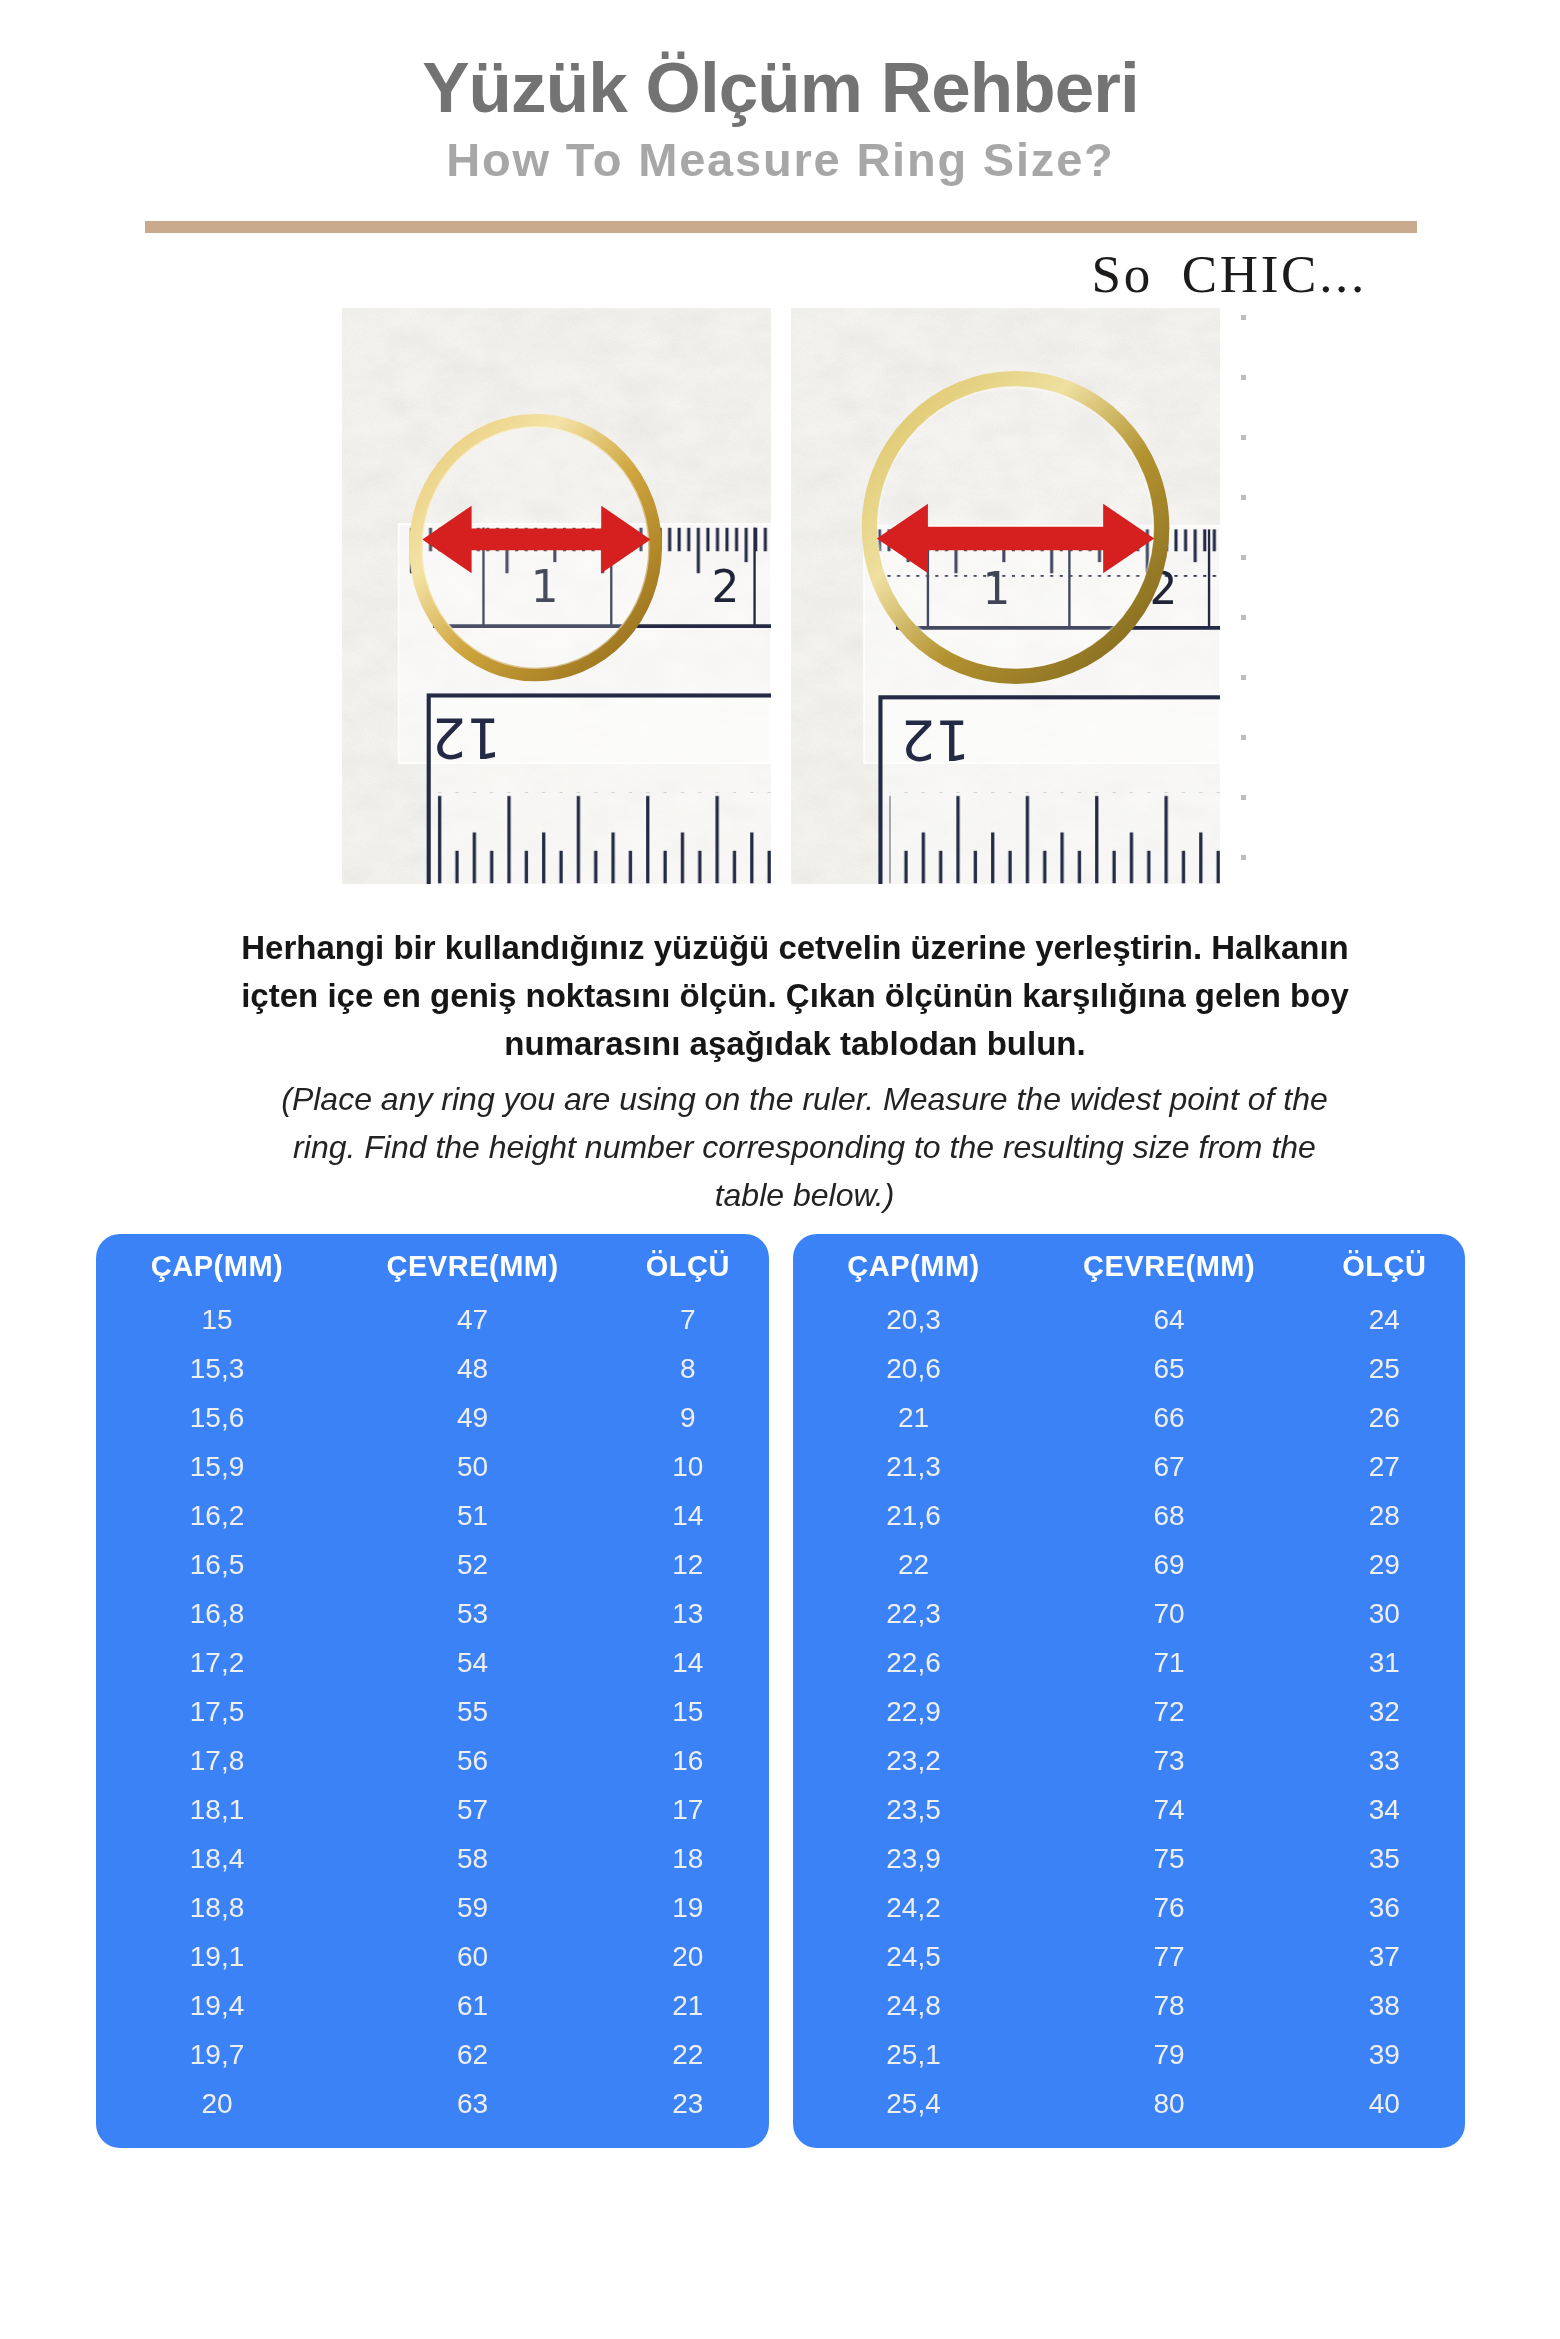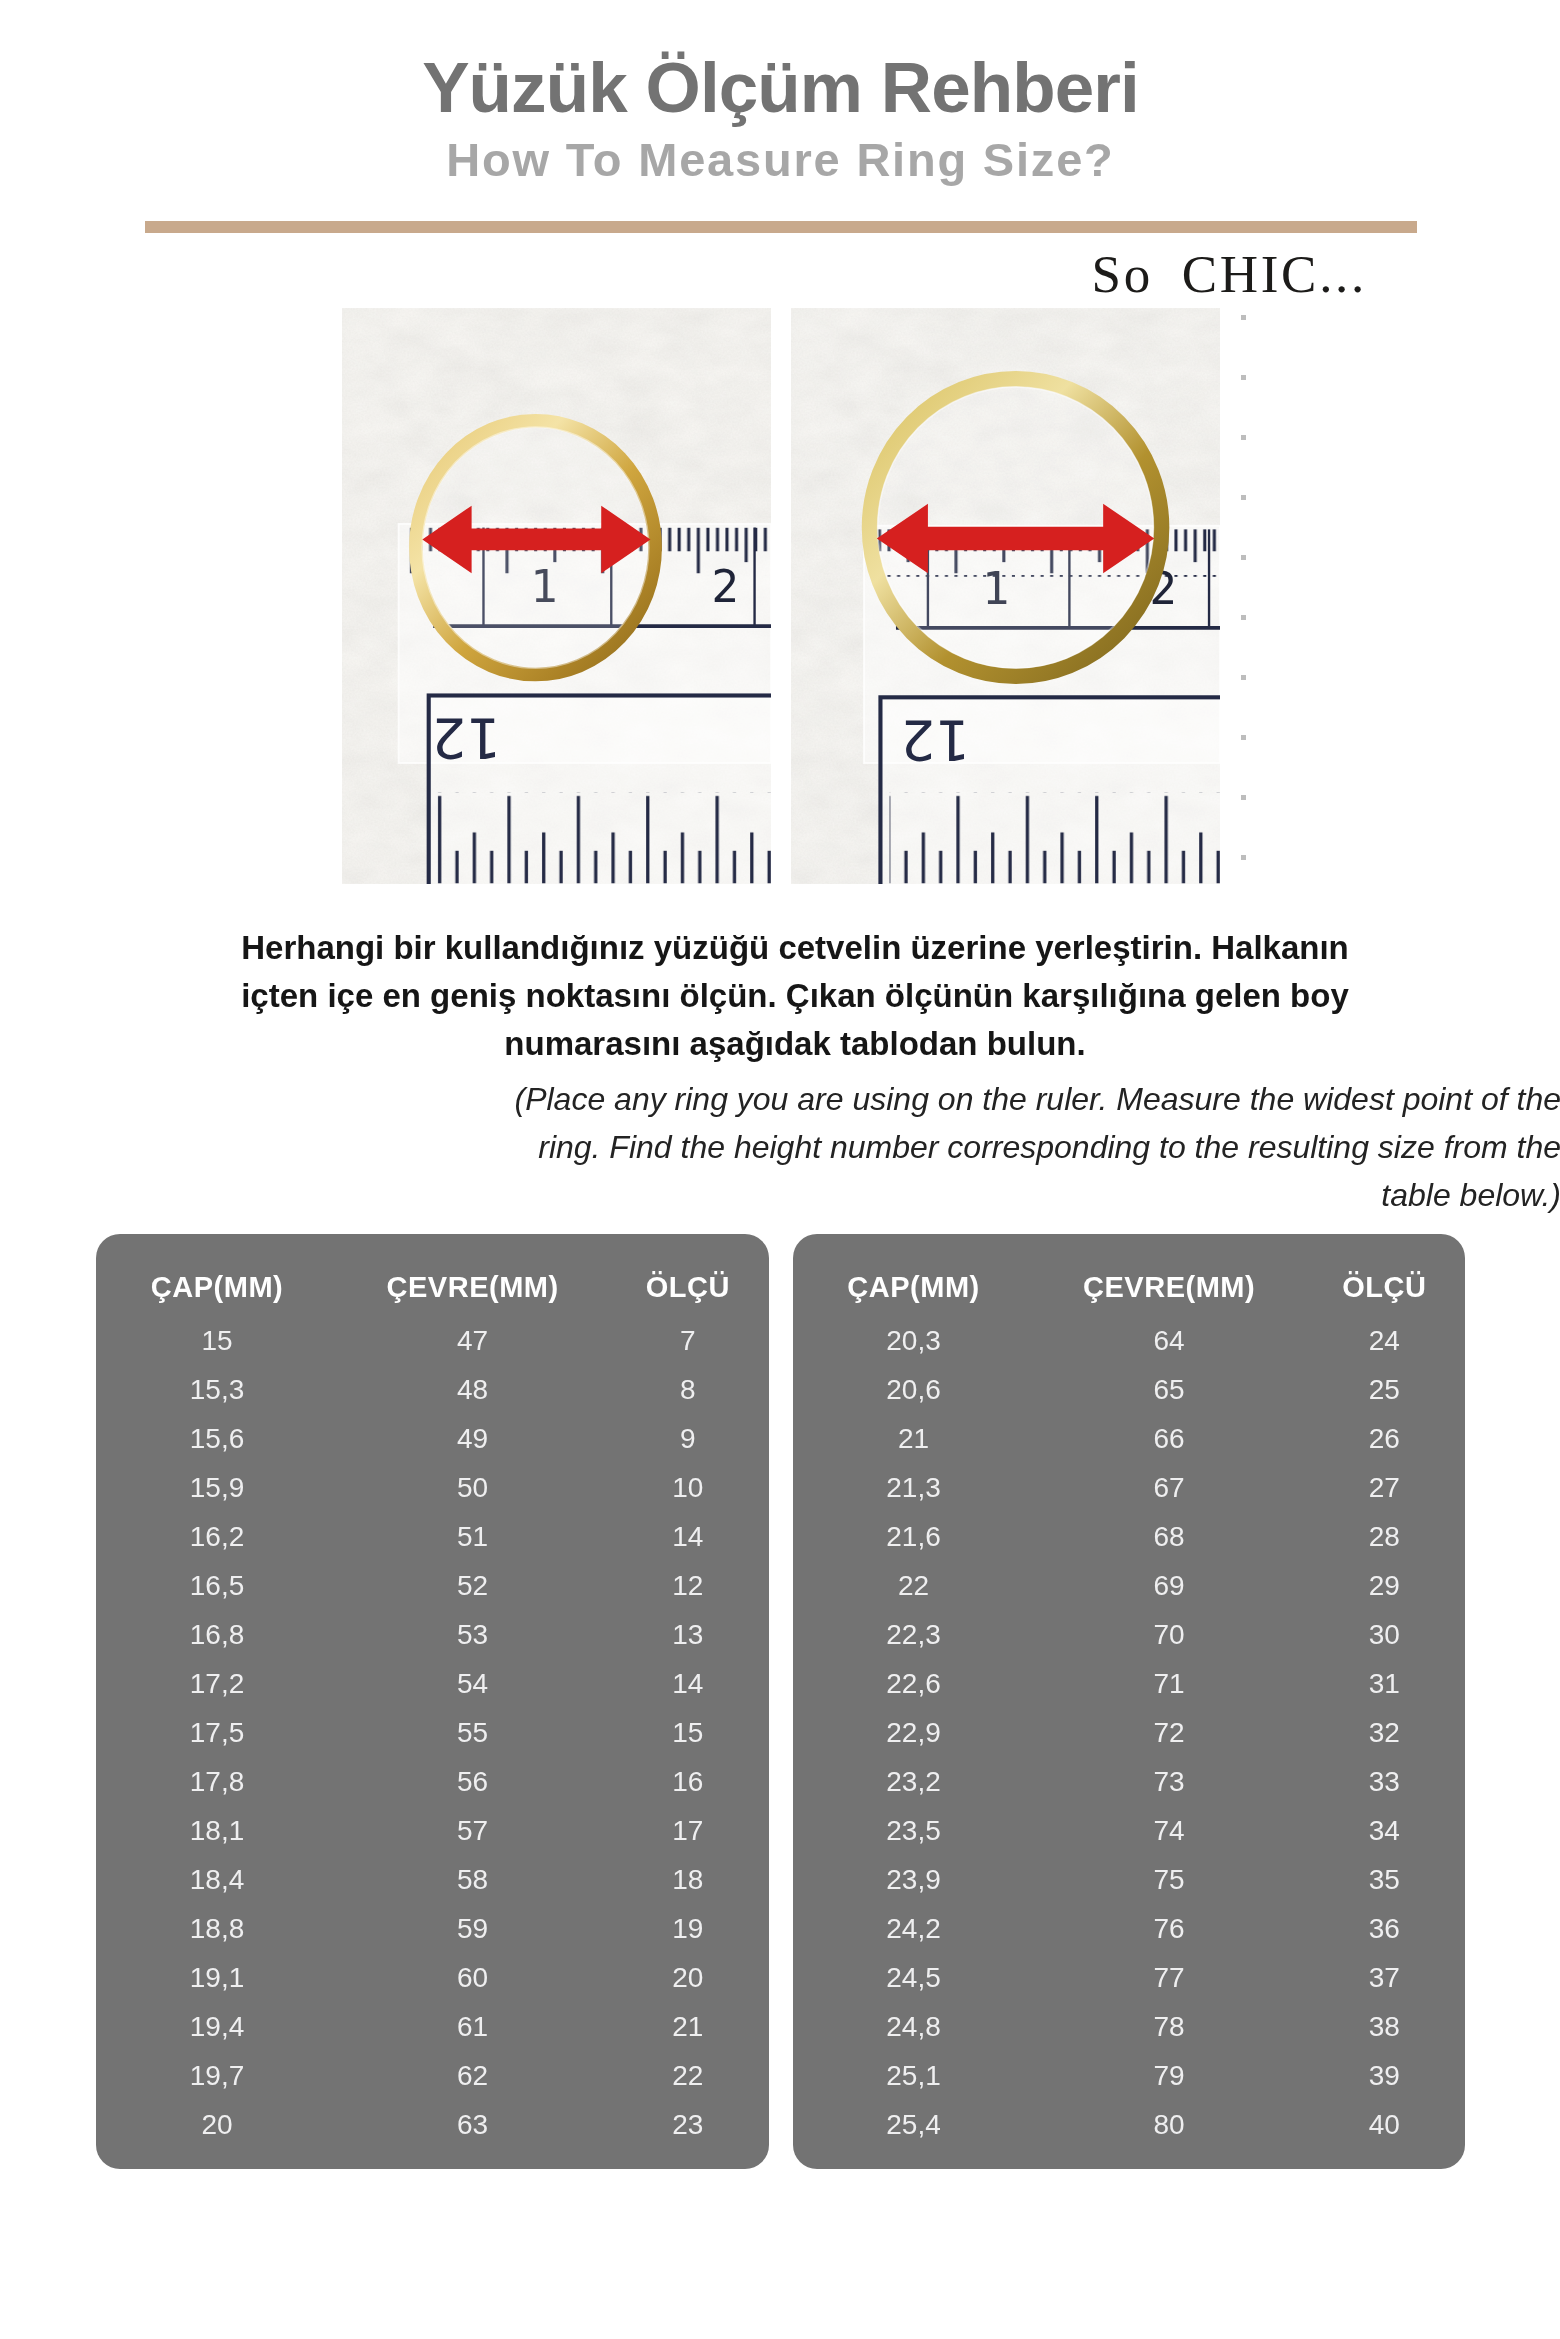--- a/index.html
+++ b/index.html
@@ -17,25 +17,25 @@
            font-family:"Liberation Serif", serif; font-size:53px; color:#1c1b19;
            letter-spacing:2.7px; word-spacing:12.8px; line-height:1; }
 
   .photos { position:relative; margin-top:7.3px; display:flex; justify-content:center; gap:20px; }
   .photo { width:429px; height:576px; display:block; }
   .dots { position:absolute; left:1241px; top:7.3px; width:4.6px; height:559px;
           background:repeating-linear-gradient(to bottom, #bdbdbd 0 4.6px, transparent 4.6px 60px); }
 
   .instr-tr { margin-top:40px; text-align:center; font-size:33px; font-weight:bold;
               color:#161616; line-height:48px;padding-left:29px; }
-  .instr-en { margin-top:7.3px; text-align:right; font-size:32px; font-style:italic;
+  .instr-en { margin-top:7.3px; text-align:center; font-size:32px; font-style:italic;
               color:#232323; line-height:48px; font-weight:normal;padding-left:48px; }
 
   .tables { display:flex; gap:24px; margin:14.6px 96px 0; align-items:stretch; }
-  .table-card { flex:1; background:#737373; border-radius:24px; padding:25px 0 20px; }
+  .table-card { flex:1; background:#3b82f6; border-radius:24px; padding:4px 0 20px; }
   .thead, .trow { display:grid; grid-template-columns:36% 40% 24%; }
   .th { text-align:center; font-size:29px; font-weight:bold; color:#ffffff;
         line-height:57px; letter-spacing:0.5px; }
   .td { text-align:center; font-size:28px; color:#efeff0; line-height:49px; }
 </style>
 </head>
 <body>
 
 <div class="page">
 

